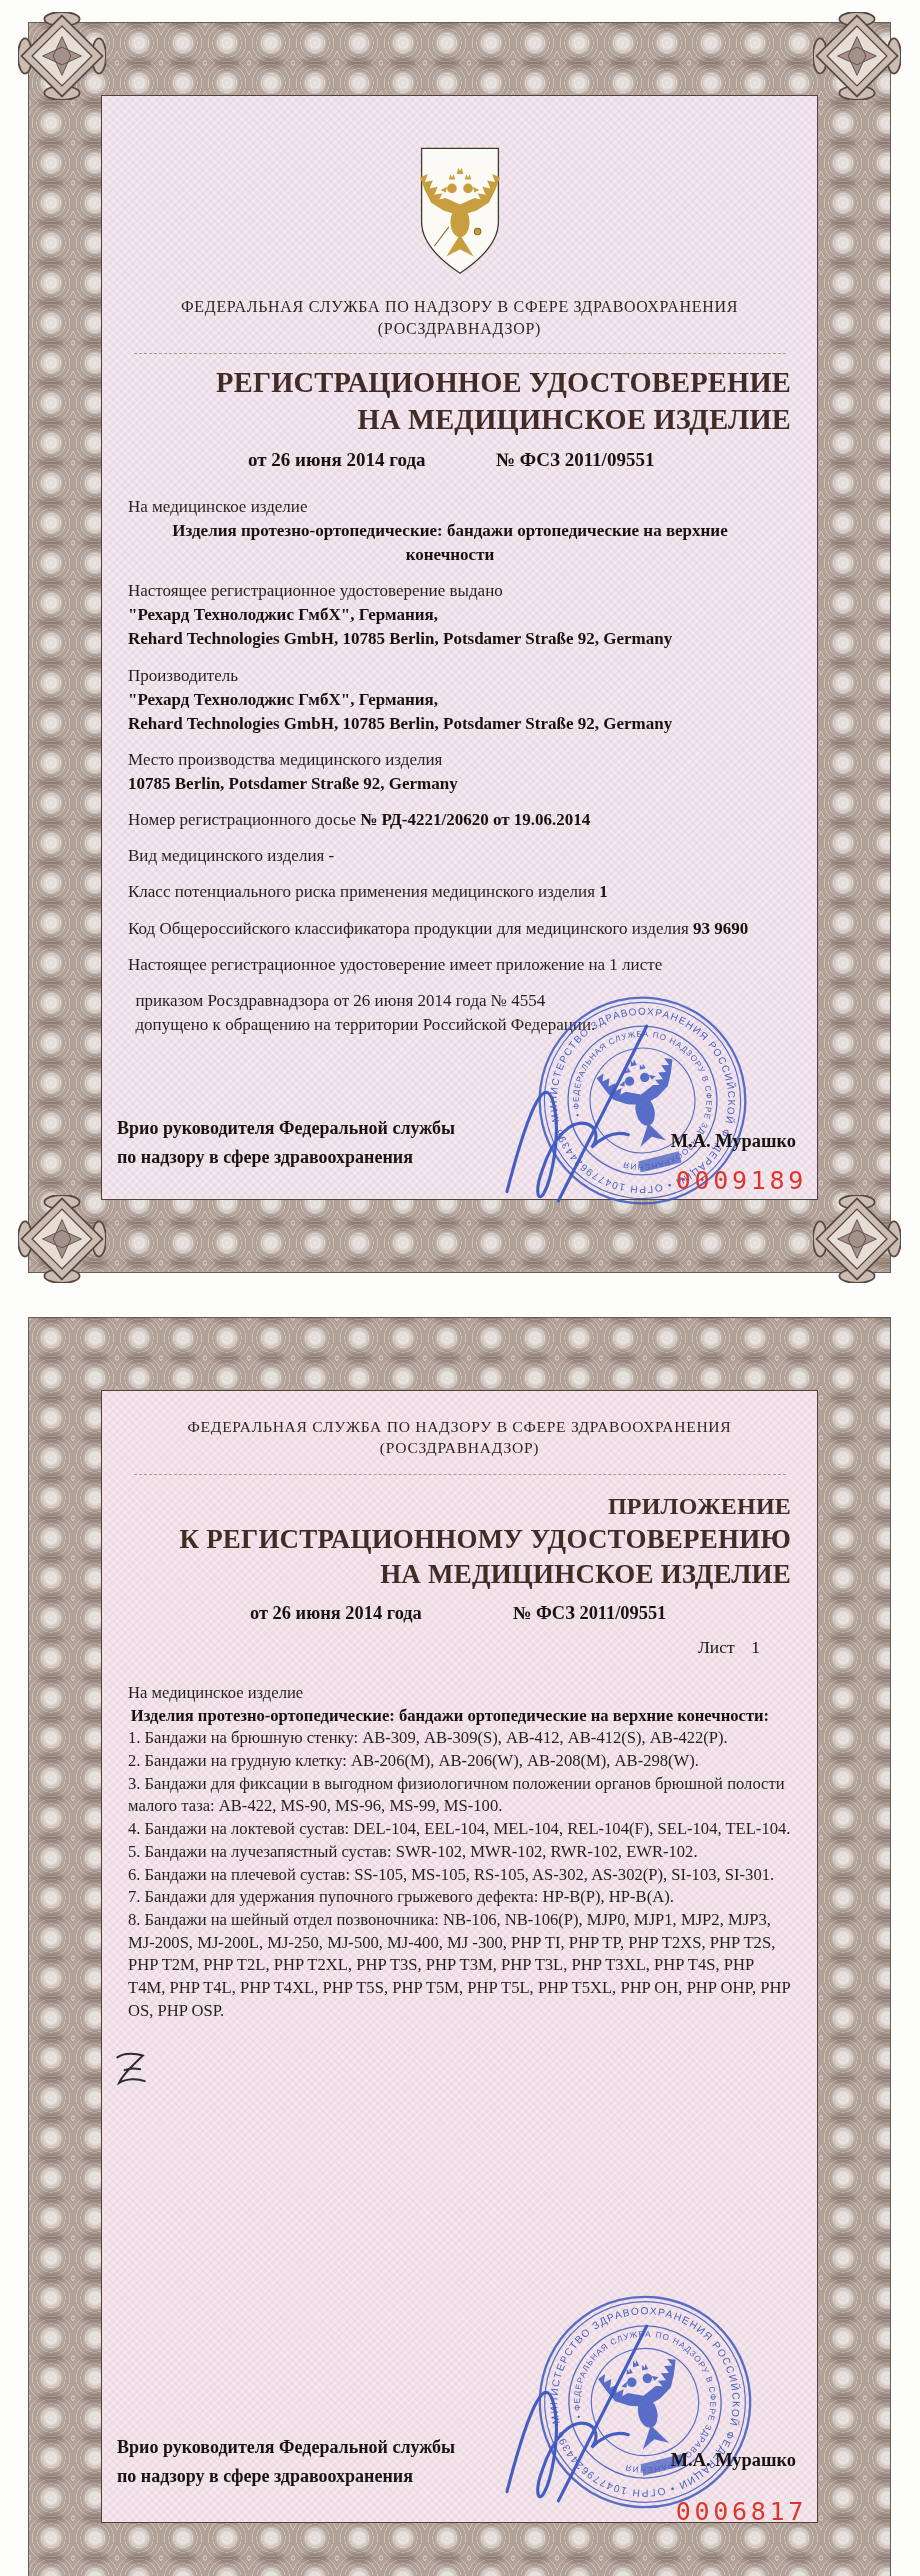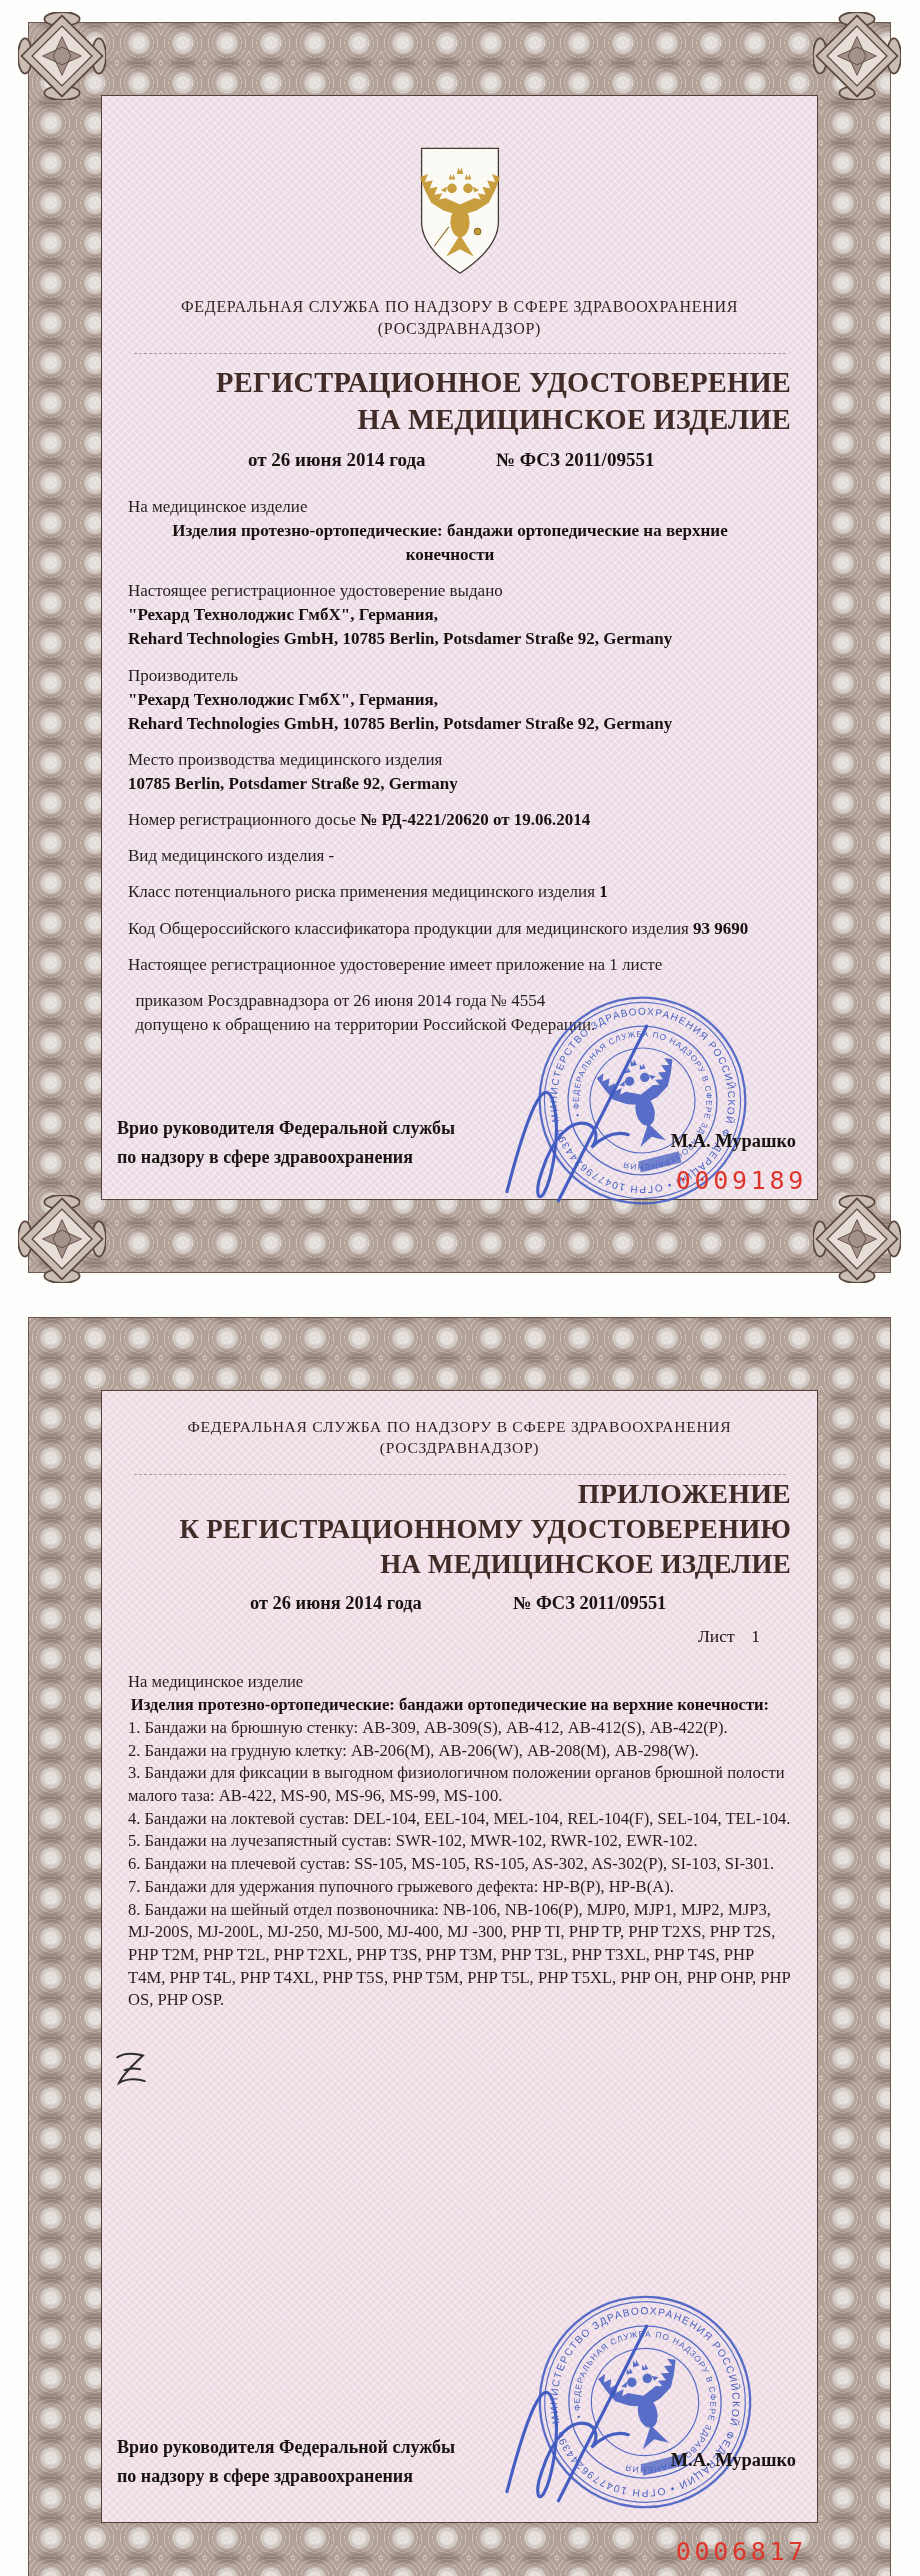--- a/index.html
+++ b/index.html
@@ -215,21 +215,21 @@
   <div class="sheet s2" style="top:1317px;height:1279px;">
     <div class="inner">
 
       <div class="org" style="font-size:15.6px;">
         <div>ФЕДЕРАЛЬНАЯ СЛУЖБА ПО НАДЗОРУ В СФЕРЕ ЗДРАВООХРАНЕНИЯ</div>
         <div>(РОСЗДРАВНАДЗОР)</div>
       </div>
 
       <div class="divider" style="margin-top:14.7px;"></div>
 
-      <div class="bigtitle" style="margin-top:3px;font-size:28px;">ПРИЛОЖЕНИЕ</div>
+      <div class="bigtitle" style="margin-top:18px;font-size:24px;">ПРИЛОЖЕНИЕ</div>
       <div class="bigtitle sub" style="font-size:27px;">К РЕГИСТРАЦИОННОМУ УДОСТОВЕРЕНИЮ</div>
       <div class="bigtitle sub" style="font-size:27px;">НА МЕДИЦИНСКОЕ ИЗДЕЛИЕ</div>
 
       <div class="daterow" style="margin-top:14px;font-size:18.4px;">
         <span class="d" style="left:122px;">от  26 июня 2014 года</span>
         <span class="n" style="left:385px;">№  ФСЗ 2011/09551</span>
       </div>
 
       <div class="sheetrow">
         <span>Лист</span><span class="num">1</span>
@@ -281,17 +281,17 @@
         <path d="M14,190 C40,90 58,58 66,100 C72,132 62,178 54,192 C48,202 44,190 52,168 C64,130 84,112 100,116 C112,119 114,132 106,142 C118,130 132,124 146,128"></path>
         <path d="M166,10 L70,200"></path>
       </g>
     </svg>
 
     <div class="sig-label" style="top:1115px;">
       <div>Врио руководителя Федеральной службы</div>
       <div>по надзору в сфере здравоохранения</div>
     </div>
     <div class="sig-name" style="top:1132px;">М.А. Мурашко</div>
-    <div class="serial" style="top:1219px;">0006817</div>
+    <div class="serial" style="top:1179px;">0006817</div>
   </div>
 
 </div>
 
 
 </body></html>

